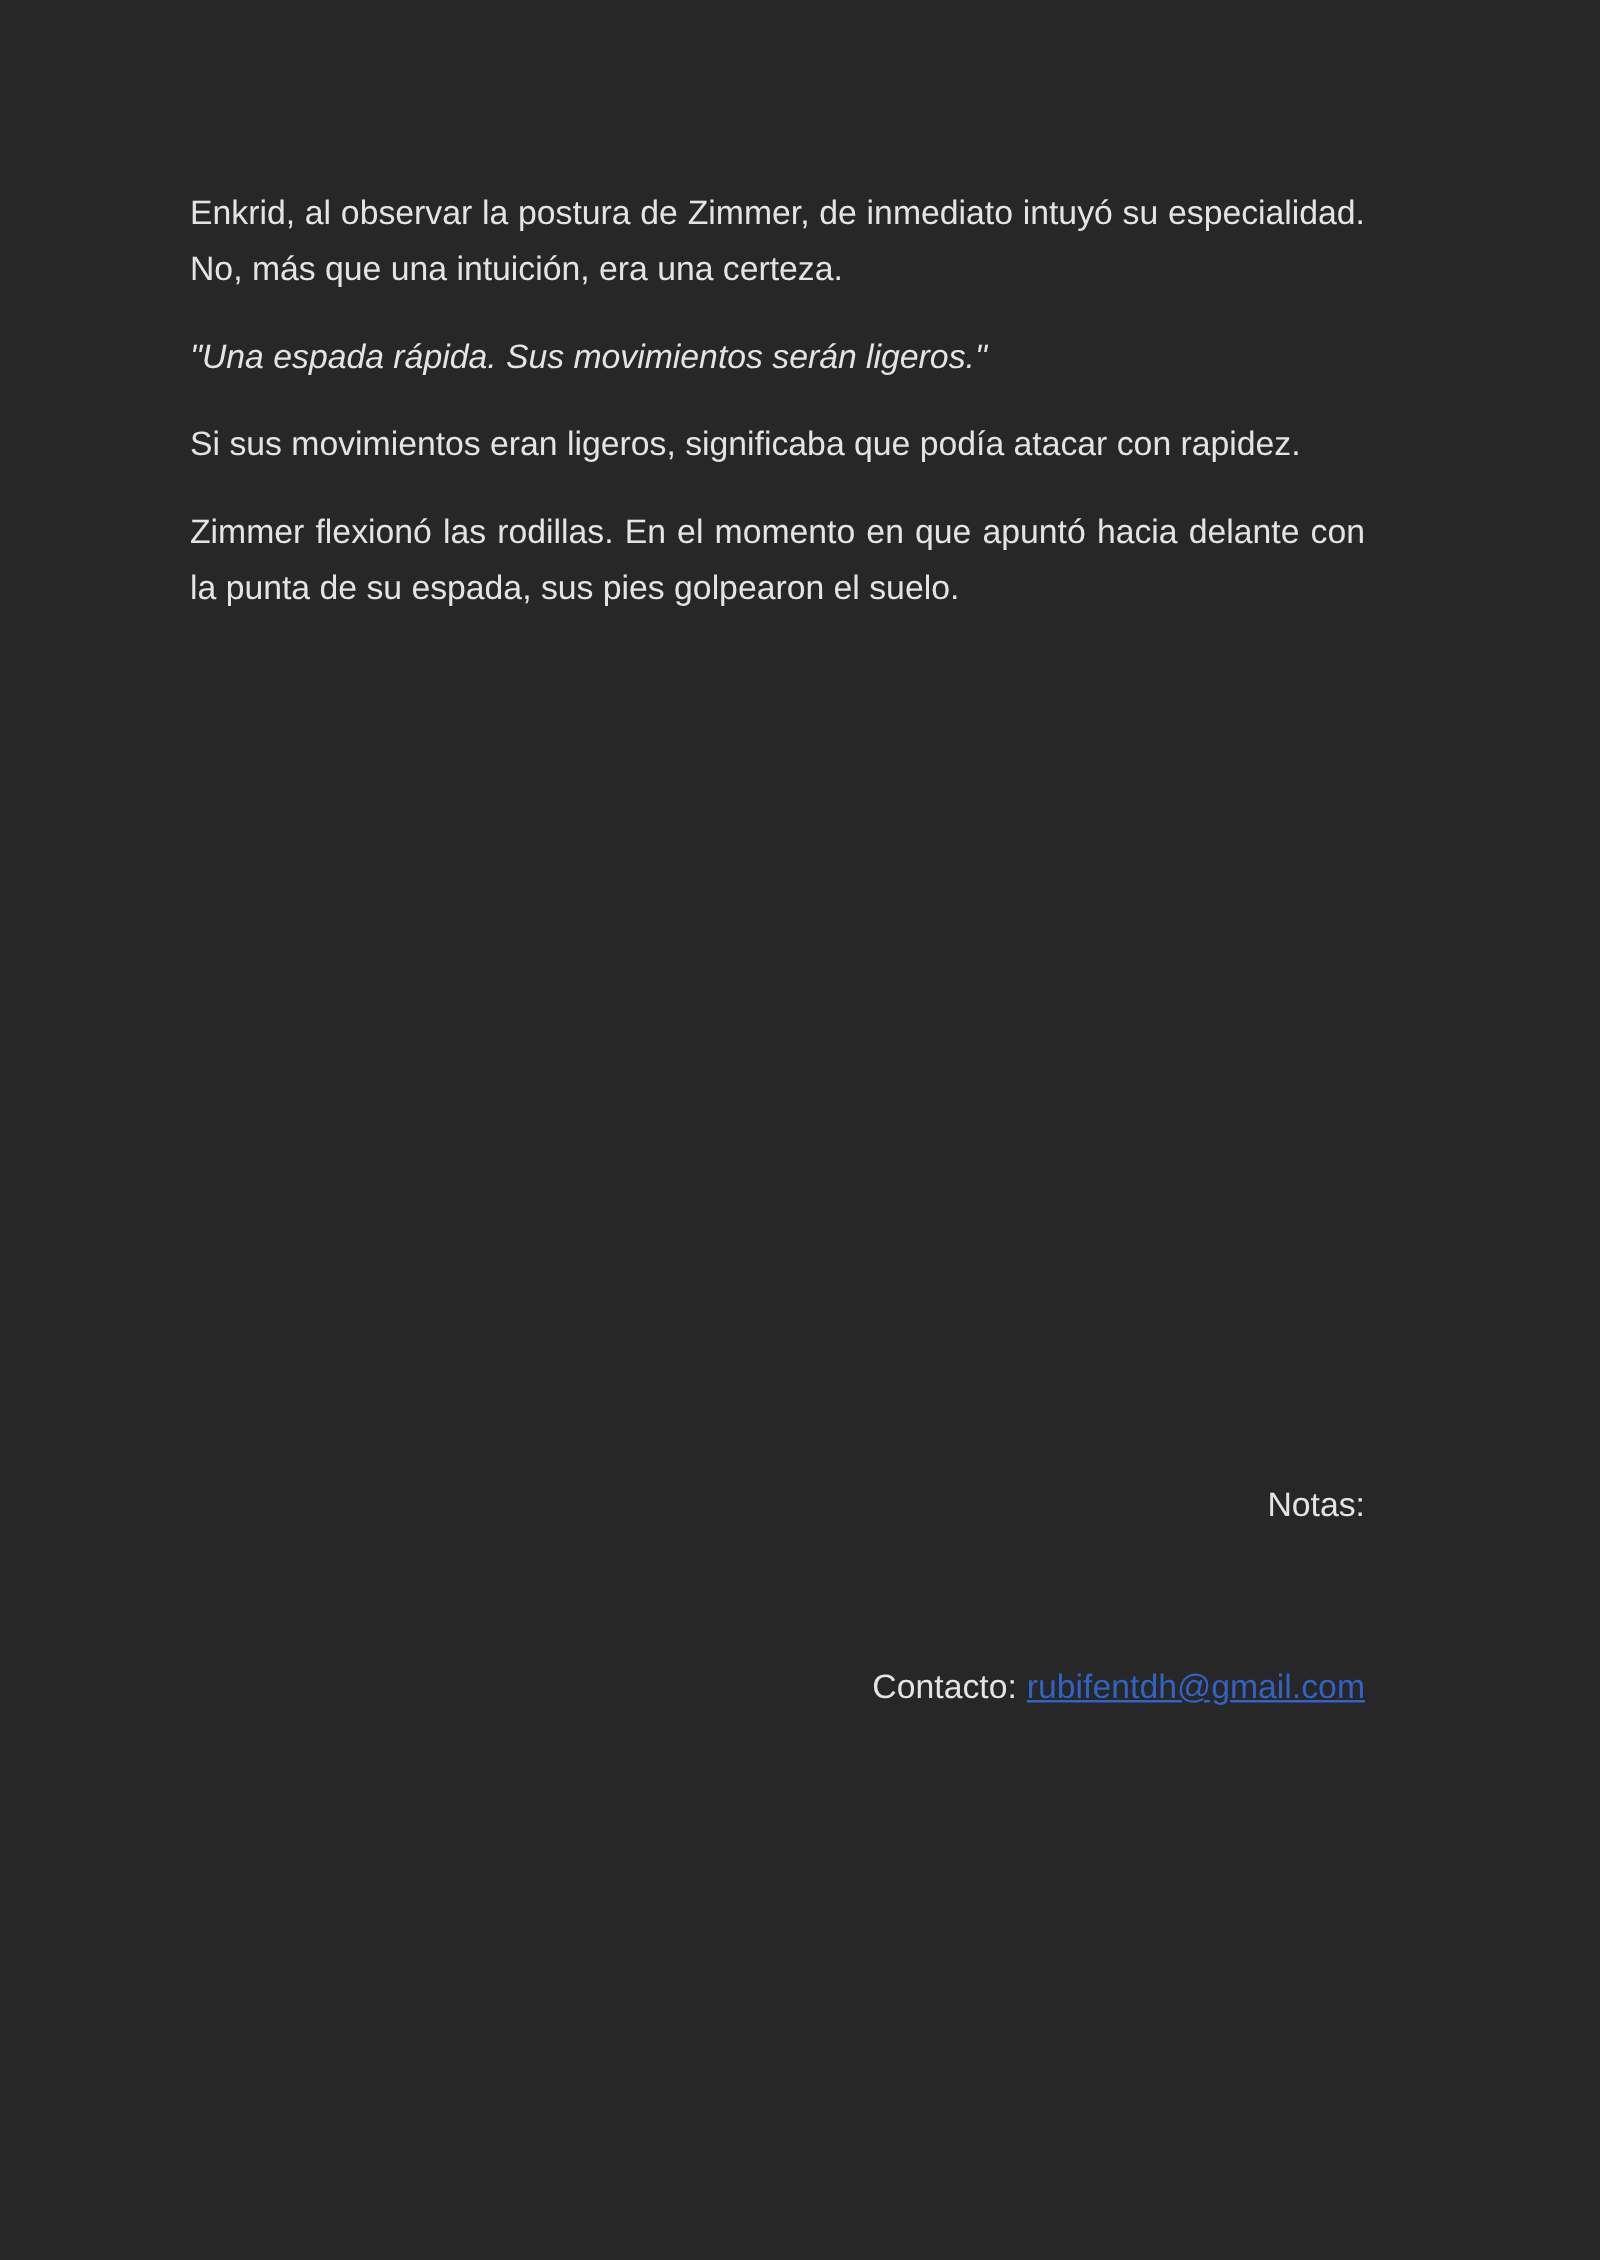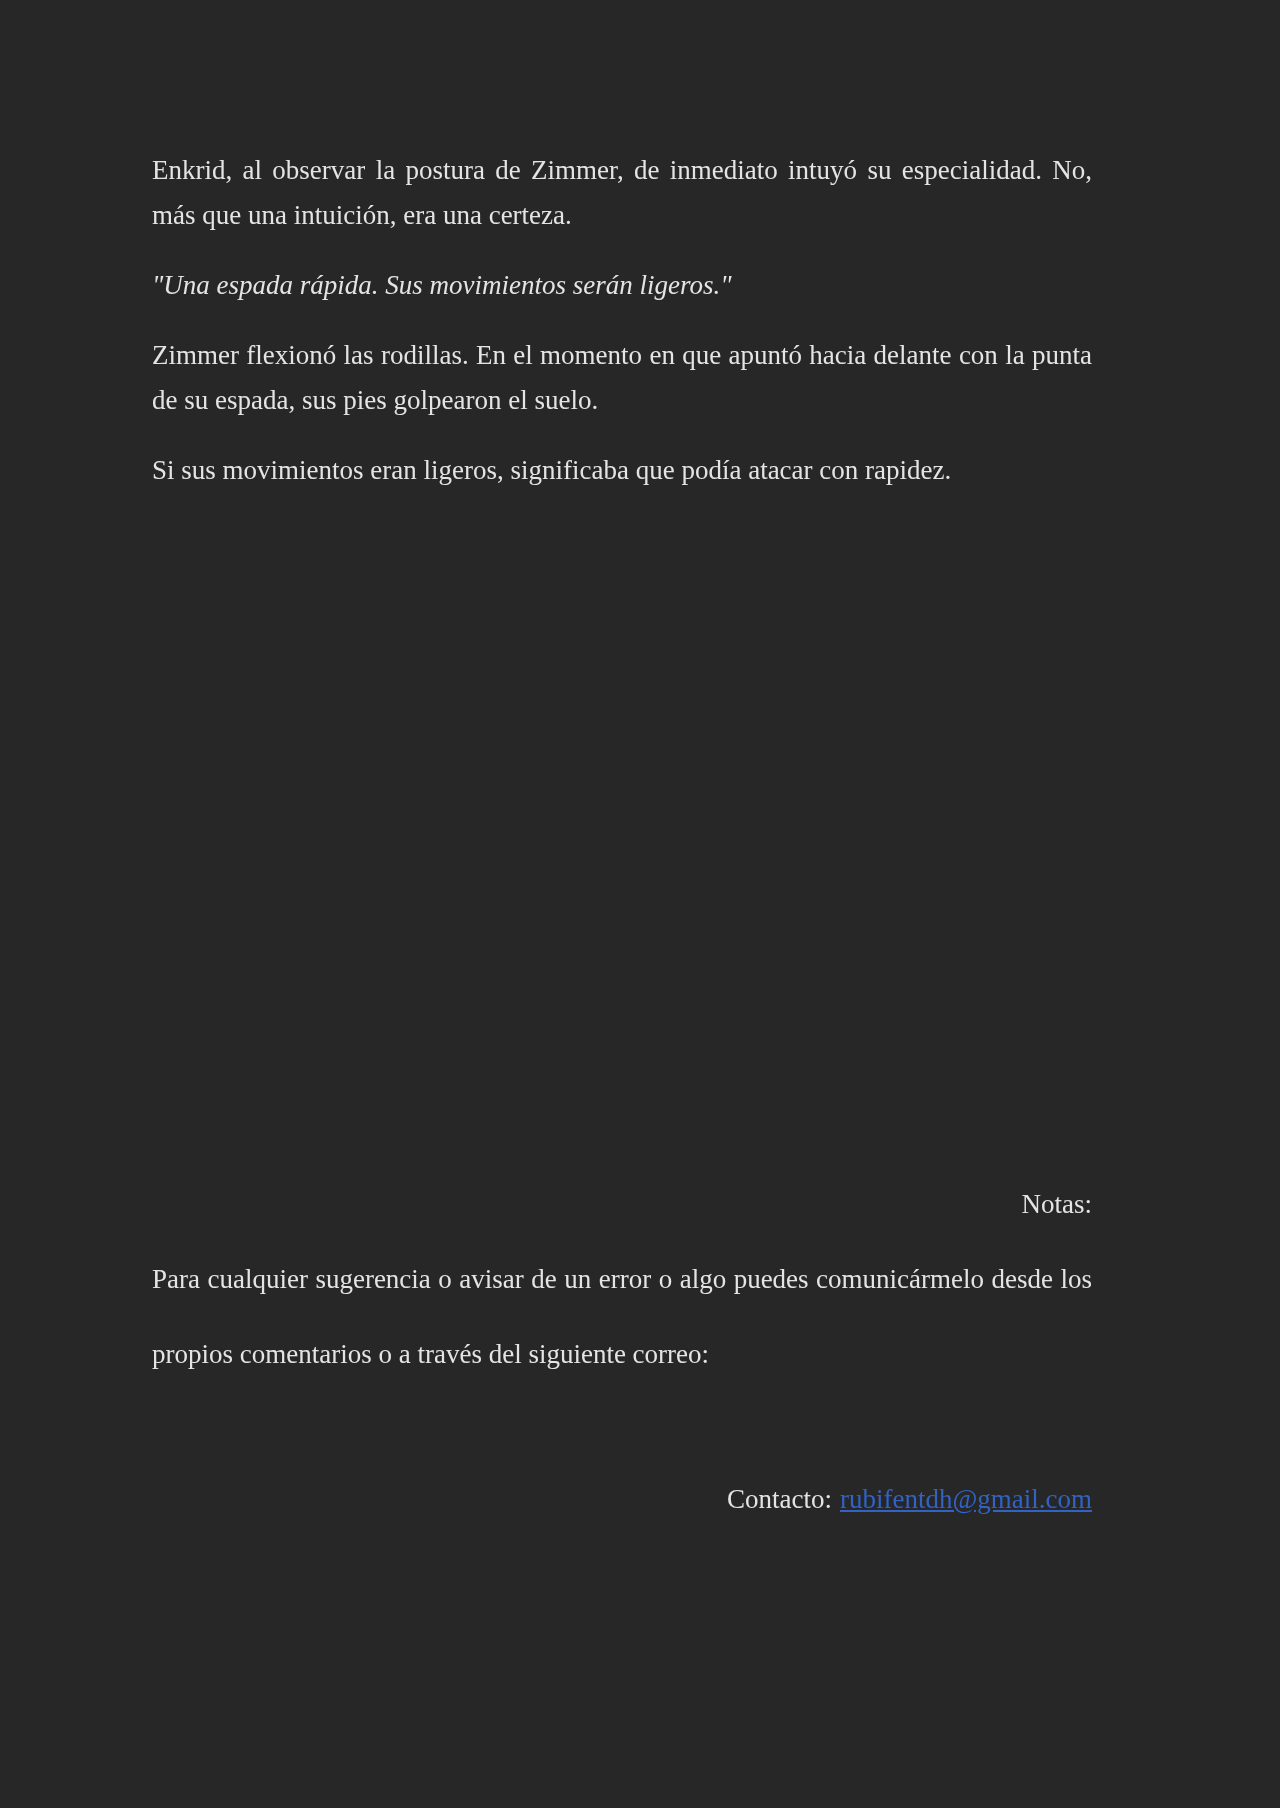--- a/index.html
+++ b/index.html
@@ -6,21 +6,21 @@
     margin: 0;
     padding: 0;
     background: #272727;
   }
   .page {
     position: relative;
     width: 1280px;
     height: 1691px;
     background: #272727;
     overflow: hidden;
-    font-family: Liberation Serif, serif;
+    font-family: Liberation Sans, sans-serif;
   }
   .content {
     position: absolute;
     left: 152px;
     top: 148px;
     width: 940px;
   }
   p.par {
     margin: 0 0 25px 0;
     font-size: 27px;
@@ -58,30 +58,29 @@
 </head>
 <body>
 
 <div class="page">
   <div class="content">
 
     <p class="par">Enkrid, al observar la postura de Zimmer, de inmediato intuyó su especialidad. No, más que una intuición, era una certeza.</p>
 
     <p class="par quote">"Una espada rápida. Sus movimientos serán ligeros."</p>
 
+    <p class="par">Si sus movimientos eran ligeros, significaba que podía atacar con rapidez.</p>
+
     <p class="par">Zimmer flexionó las rodillas. En el momento en que apuntó hacia delante con la punta de su espada, sus pies golpearon el suelo.</p>
-
-    <p class="par">Si sus movimientos eran ligeros, significaba que podía atacar con rapidez.</p>
 
 
     <div class="spacer-a"></div>
 
     <p class="note single">Notas:</p>
 
-    <p class="note">Para cualquier sugerencia o avisar de un error o algo puedes comunicármelo desde los propios comentarios o a través del siguiente correo:</p>
 
     <div class="spacer-b"></div>
 
     <p class="note single">
       <span>Contacto:</span><a class="email-link" href="#">rubifentdh@gmail.com</a>
     </p>
 
   </div>
 </div>
 

